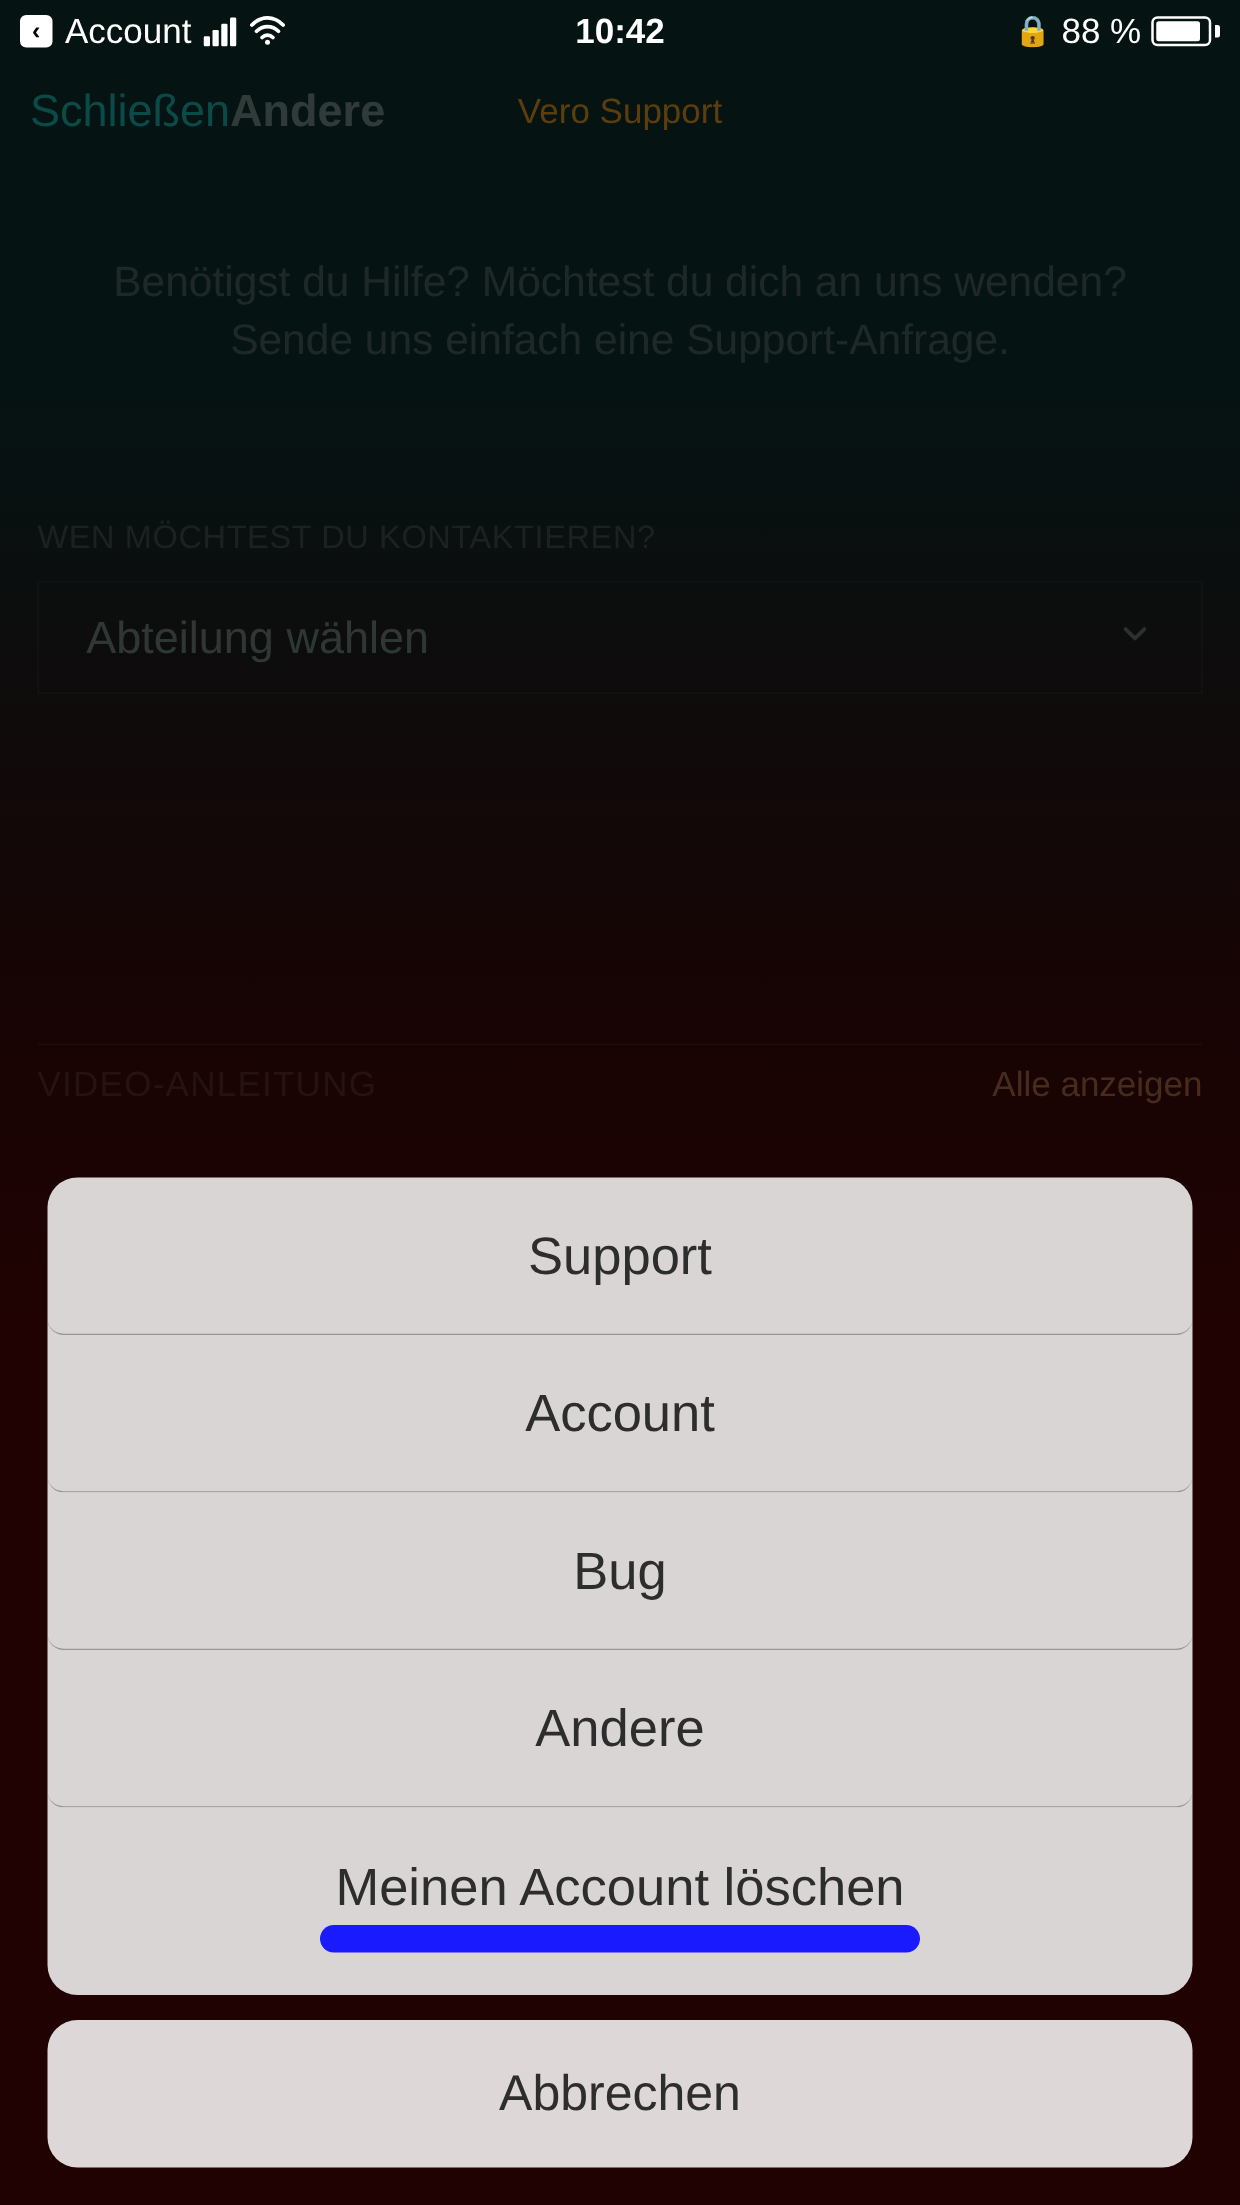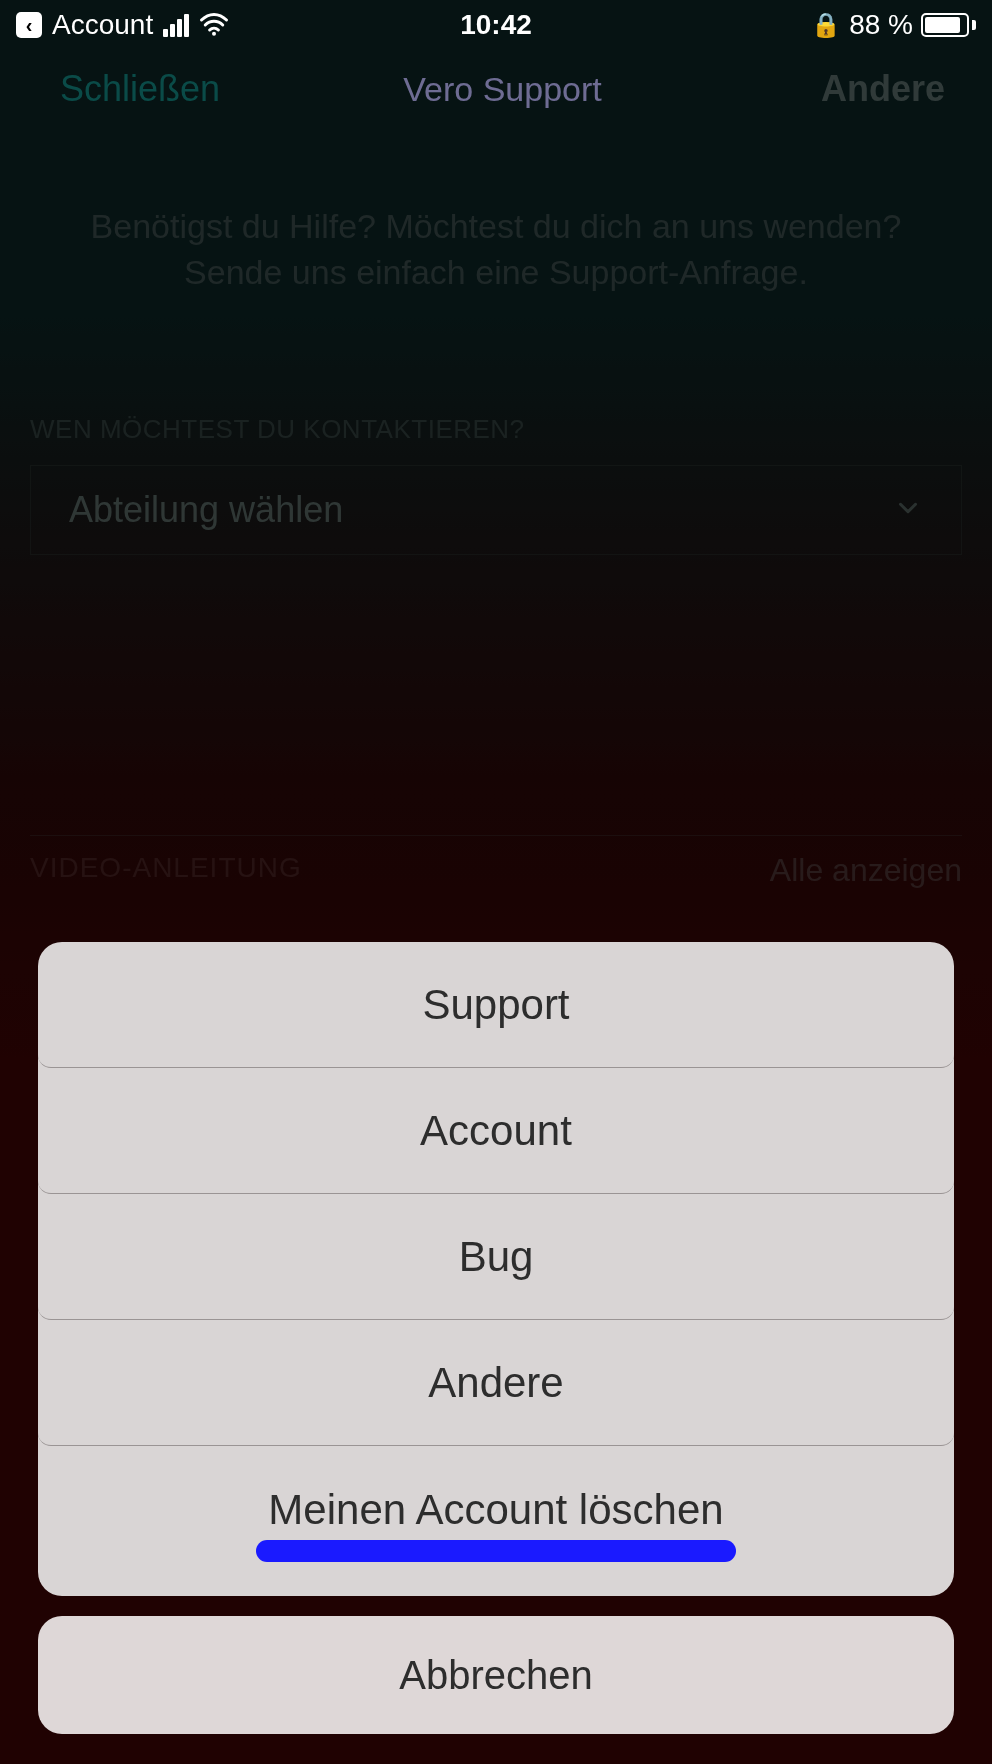--- a/index.html
+++ b/index.html
@@ -24,26 +24,26 @@
   .signal-bars span:nth-child(3){height:18px;}
   .signal-bars span:nth-child(4){height:23px;}
   .wifi svg { width:30px; height:30px; display:block;}
   .battery-wrap { display:flex; align-items:center; gap:3px;}
   .battery { width:48px; height:24px; border:2px solid #fff; border-radius:5px; position:relative; padding:2px;}
   .battery-fill { background:#fff; height:100%; width:88%; border-radius:2px;}
   .battery-tip { width:4px; height:10px; background:#fff; border-radius:0 2px 2px 0;}
 
   
   .nav-header {
-    position:absolute; top:50px; left:13px; right:0; height:78px;
-    display:flex; align-items:center; justify-content:space-between;
-    padding:0 47px; z-index:5;
+    position:absolute; top:50px; left:0; right:0; height:78px;
+    display:flex; align-items:center; justify-content:flex-start;
+    padding:0 24px; z-index:5;
   }
   .nav-close { color:#0f7a74; font-size:36px; font-weight:400; opacity:0.55;}
-  .nav-title { color:#c4b5fd; font-size:34px; font-weight:400; opacity:0.55; position:absolute; left:50%; transform:translateX(-50%);}
+  .nav-title { color:#a16207; font-size:28px; font-weight:400; opacity:0.55; position:absolute; left:50%; transform:translateX(-50%);}
   .nav-send  { color:#5a6260; font-size:36px; font-weight:600; opacity:0.5;}
 
   
   .page-bg {
     position:absolute; inset:0;
     background: linear-gradient(180deg, #0c2323 0%, #0c2323 18%, #2a0808 45%, #3b0505 60%, #3b0505 100%);
     z-index:1;
   }
   .page-content {
     position:absolute; top:128px; left:0; right:0; bottom:0;
@@ -54,21 +54,21 @@
   .select-box {
     margin-top:20px; border:1px solid #2b3431; height:90px;
     display:flex; align-items:center; justify-content:space-between;
     padding:0 38px; opacity:0.55;
   }
   .select-text { color:#8aa5a0; font-size:36px; }
   .chevron svg { width:30px; height:30px; }
   .divider { height:1px; background:#3a3030; margin-top:280px; opacity:0.55;}
   .video-row { display:flex; justify-content:space-between; margin-top:16px; opacity:0.4;}
   .video-label { color:#6a4848; font-size:28px; letter-spacing:1px;}
-  .video-link { color:#737373; font-size:32px;}
+  .video-link { color:#fdba74; font-size:28px;}
 
   
   .dim-overlay {
     position:absolute; inset:0; background:rgba(0,0,0,0.45); z-index:3;
   }
 
   
   .action-sheet {
     position:absolute; left:38px; right:38px; bottom:30px; z-index:10;
   }

